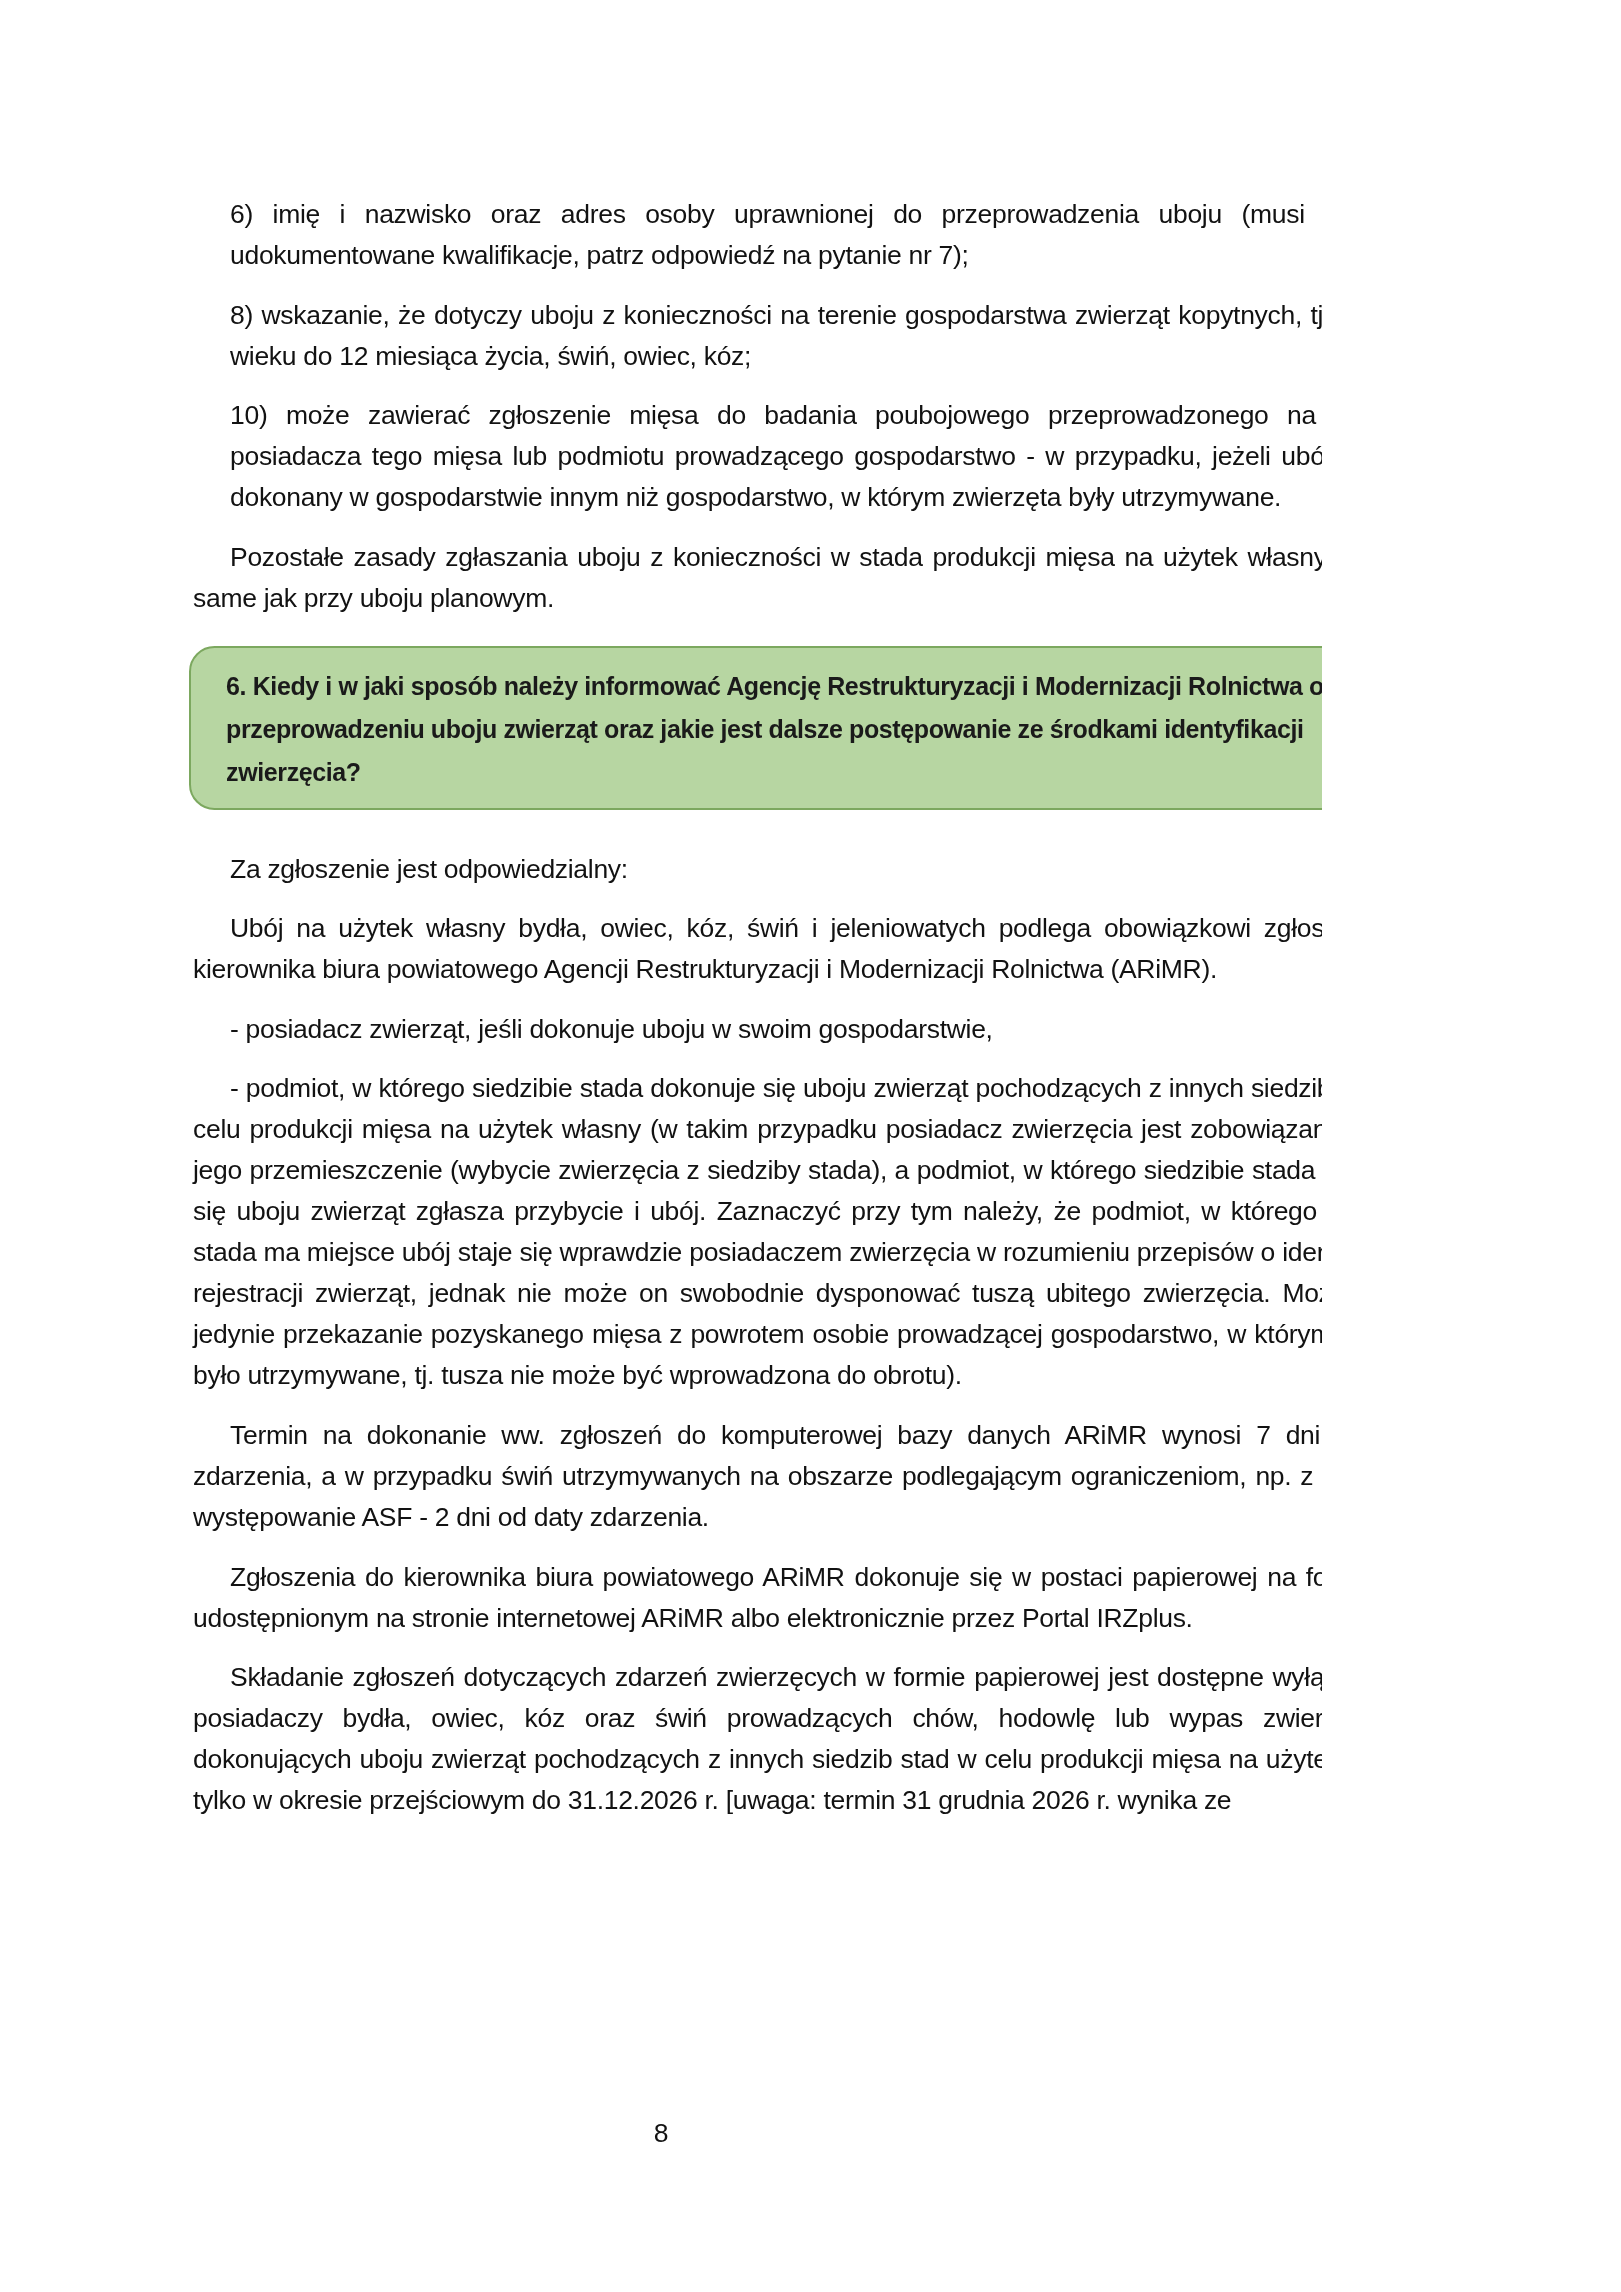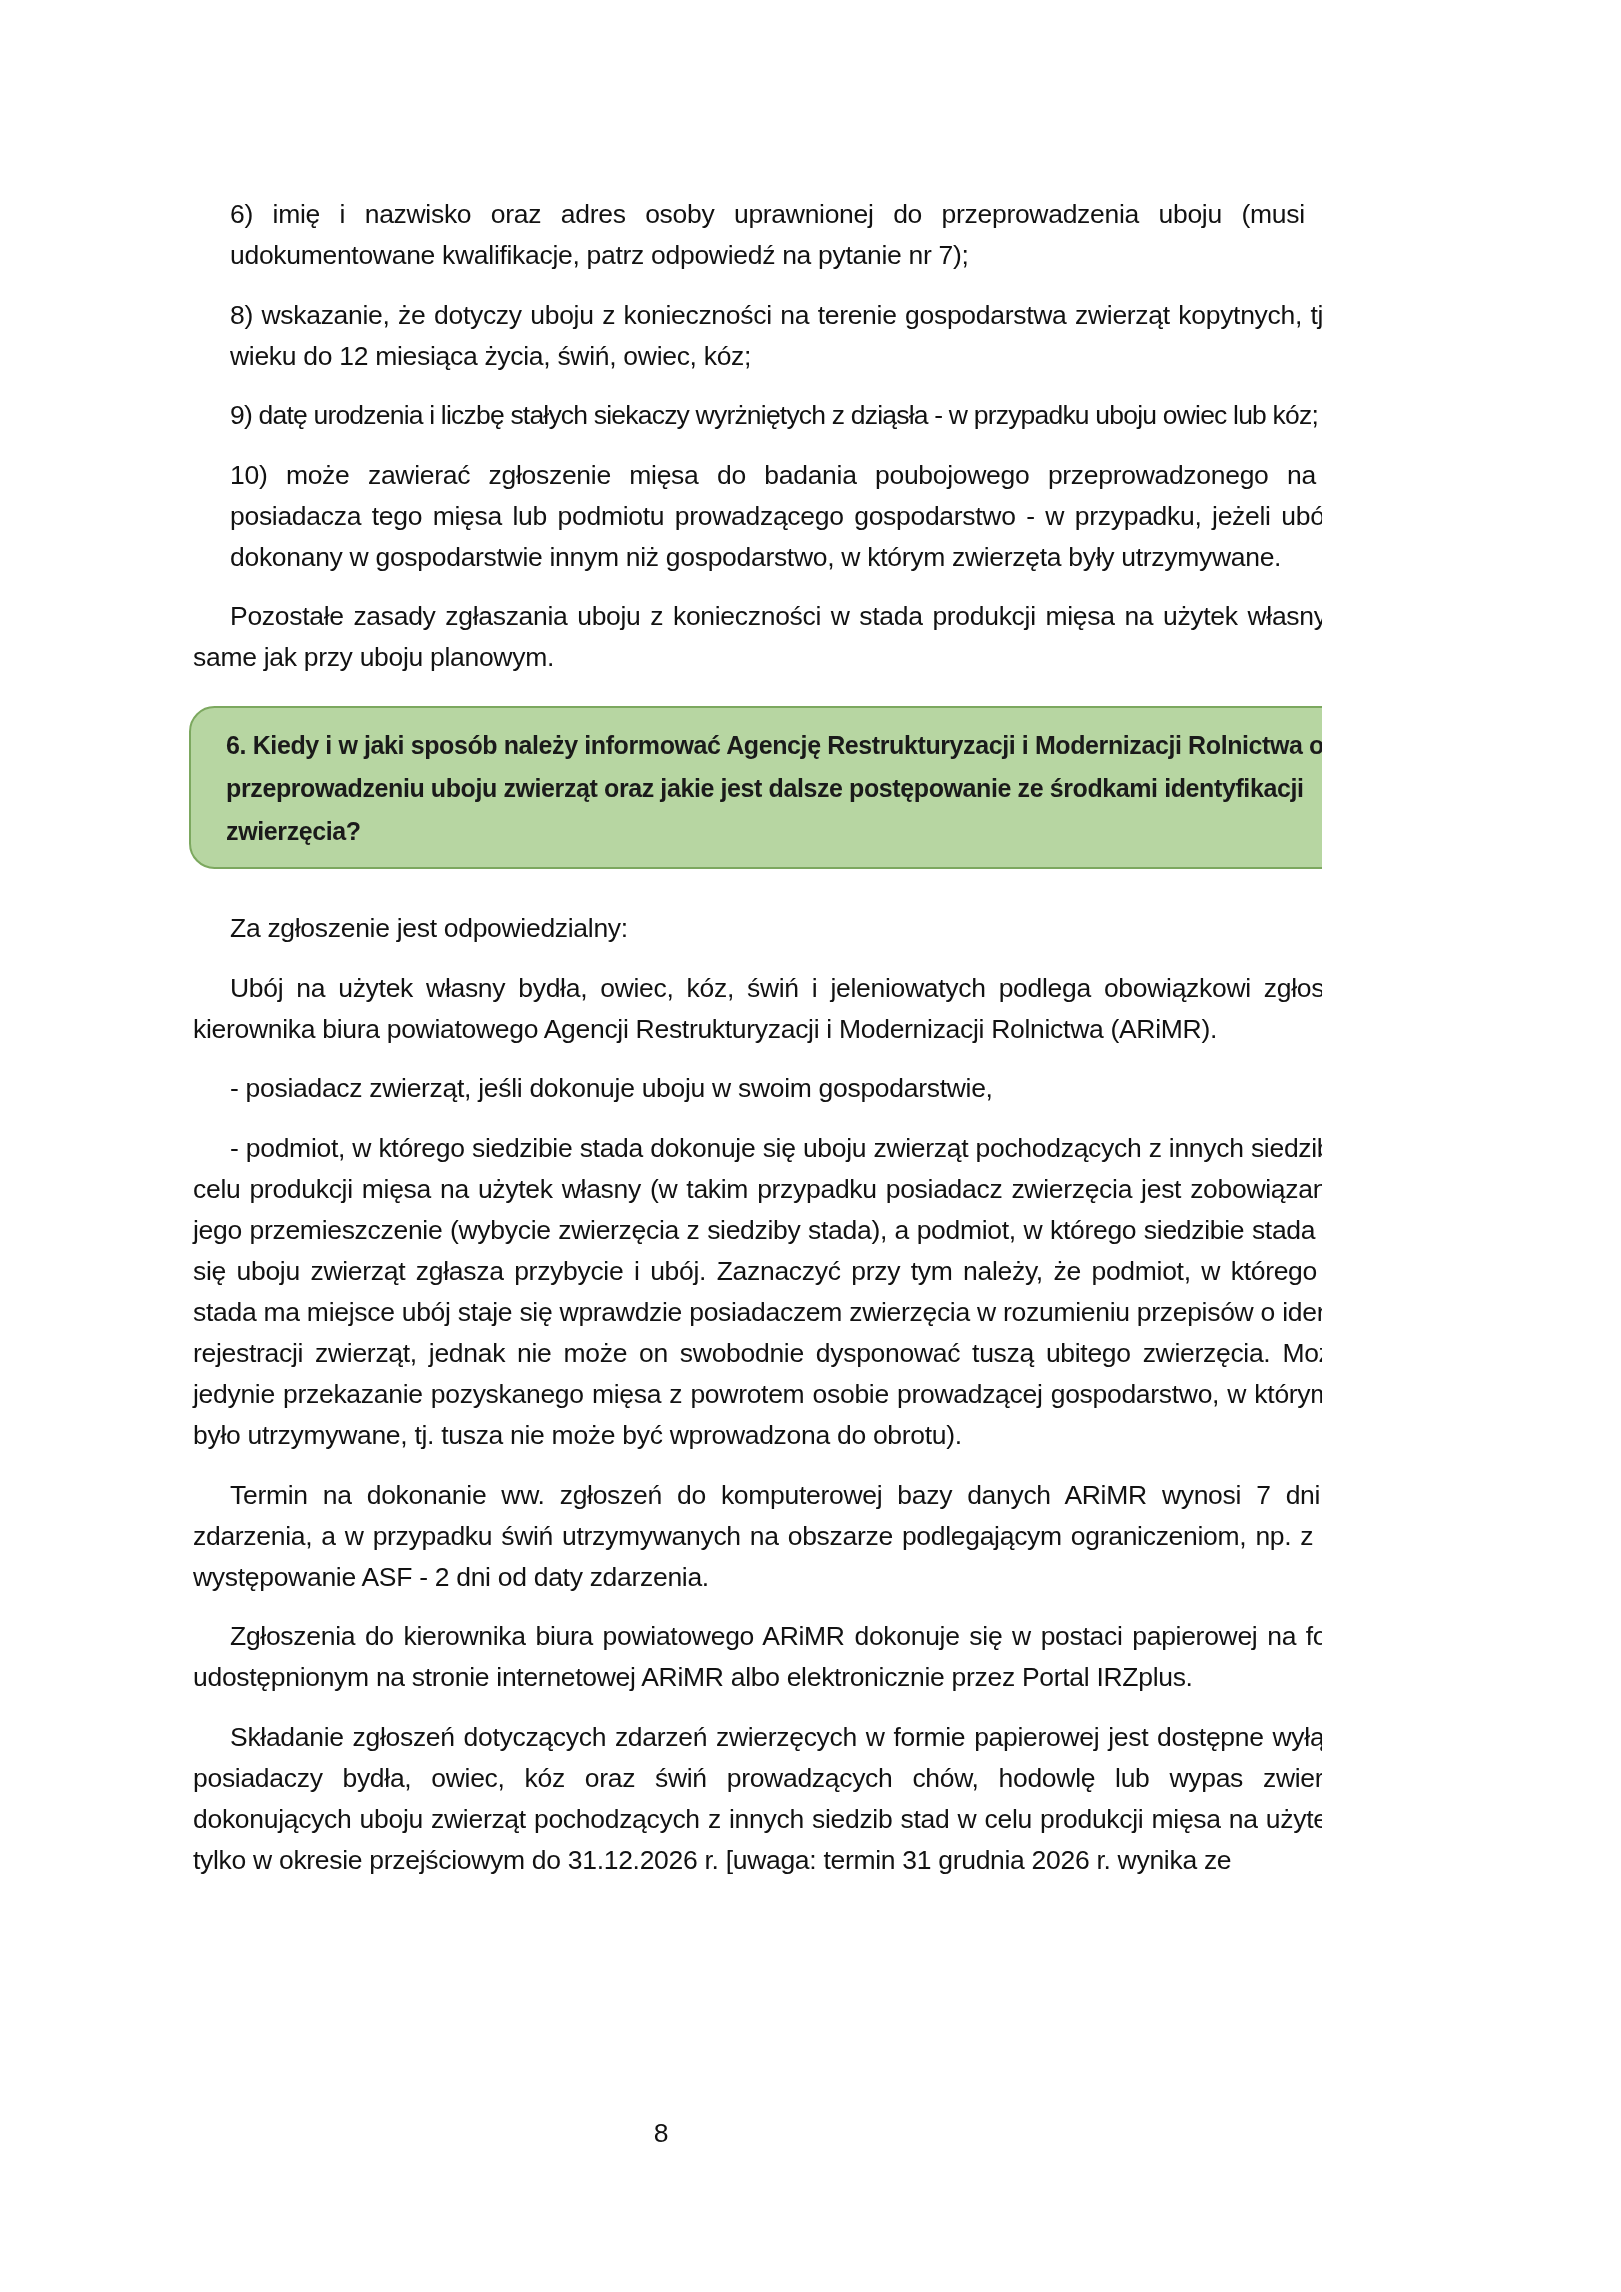--- a/index.html
+++ b/index.html
@@ -53,21 +53,20 @@
   }
 </style>
 </head>
 <body>
 
 <div class="page">
   <div class="content">
 
     <p class="item">6) imię i nazwisko oraz adres osoby uprawnionej do przeprowadzenia uboju (musi posiadać udokumentowane kwalifikacje, patrz odpowiedź na pytanie nr 7);</p>
     <p class="item">8) wskazanie, że dotyczy uboju z konieczności na terenie gospodarstwa zwierząt kopytnych, tj. bydła w wieku do 12 miesiąca życia, świń, owiec, kóz;</p>
-    <p class="item tight">9) datę urodzenia i liczbę stałych siekaczy wyrżniętych z dziąsła - w przypadku uboju owiec lub kóz;</p>
     <p class="item">10) może zawierać zgłoszenie mięsa do badania poubojowego przeprowadzonego na wniosek posiadacza tego mięsa lub podmiotu prowadzącego gospodarstwo - w przypadku, jeżeli ubój ma być dokonany w gospodarstwie innym niż gospodarstwo, w którym zwierzęta były utrzymywane.</p>
 
     <p class="indent">Pozostałe zasady zgłaszania uboju z konieczności w stada produkcji mięsa na użytek własny są takie same jak przy uboju planowym.</p>
 
     <div class="qbox">
       <span>6. Kiedy i w jaki sposób należy informować Agencję Restrukturyzacji i Modernizacji Rolnictwa o przeprowadzeniu uboju zwierząt oraz jakie jest dalsze postępowanie ze środkami identyfikacji zwierzęcia?</span>
     </div>
 
     <p class="indent">Za zgłoszenie jest odpowiedzialny:</p>
     <p class="indent">Ubój na użytek własny bydła, owiec, kóz, świń i jeleniowatych podlega obowiązkowi zgłoszenia do kierownika biura powiatowego Agencji Restrukturyzacji i Modernizacji Rolnictwa (ARiMR).</p>

